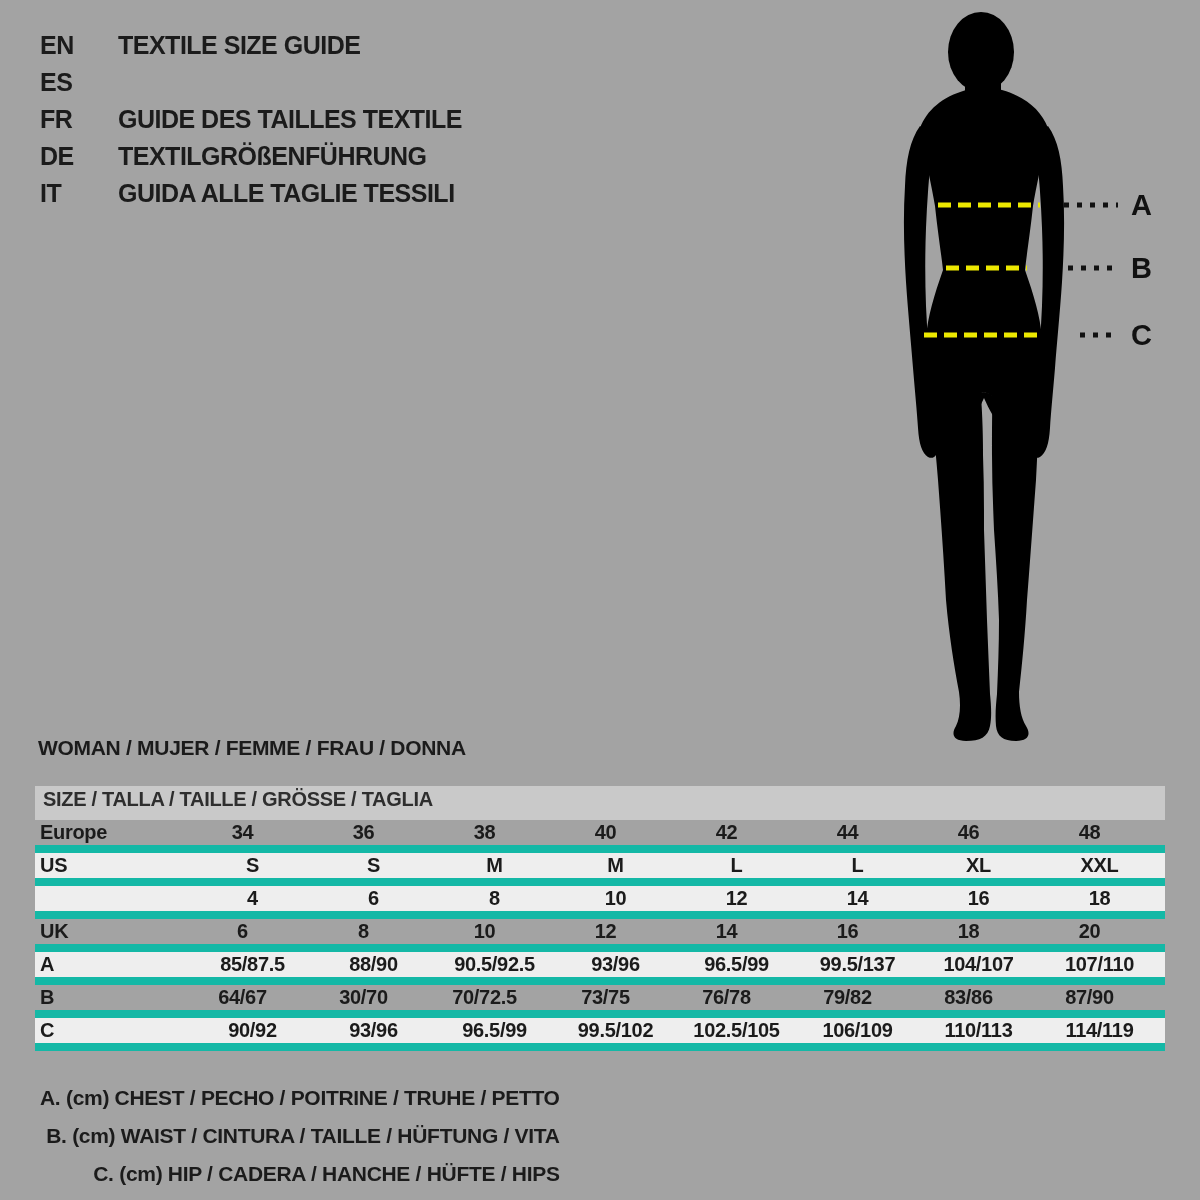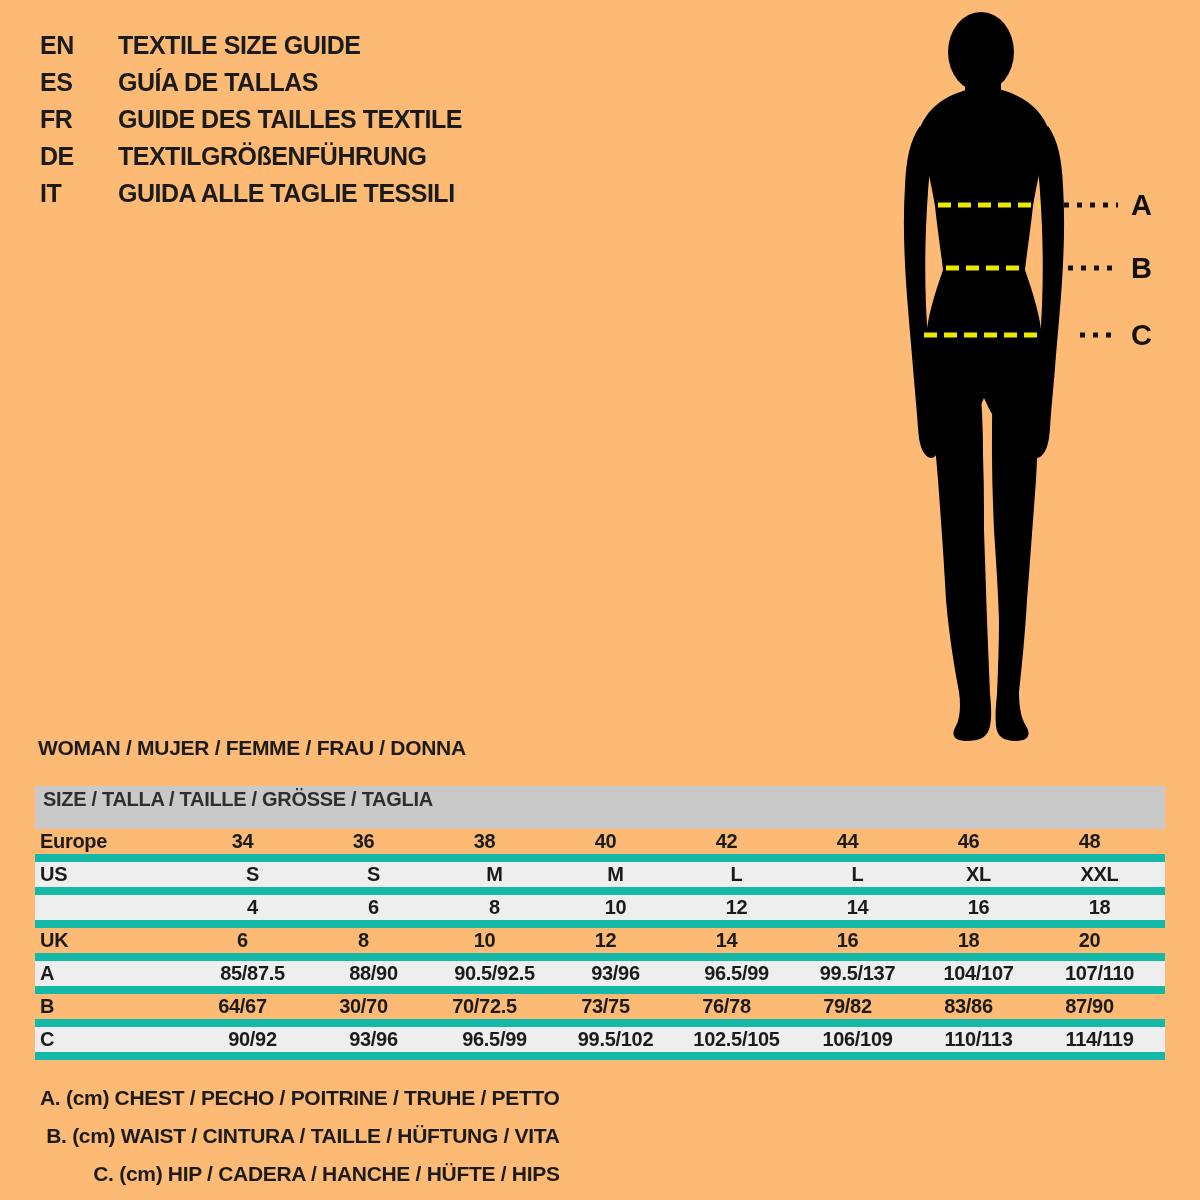--- a/index.html
+++ b/index.html
@@ -1,35 +1,35 @@
 <!DOCTYPE html>
 <html><head>
 <meta charset="utf-8">
 <style>
   html,body{margin:0;padding:0;background:#ffffff;}
   body{width:1200px;height:1200px;font-family:"Liberation Sans",sans-serif;color:#1b1b1b;}
-  .canvas{position:relative;width:1200px;height:1200px;background:#fdba74;overflow:hidden;}
+  .canvas{position:relative;width:1200px;height:1200px;background:#a3a3a3;overflow:hidden;}
 
   
   .lang-list{position:absolute;left:40px;top:27px;}
   .lang-row{display:flex;height:37px;align-items:center;}
   .lang-code{width:78px;font-weight:bold;font-size:25px;letter-spacing:-0.5px;}
   .lang-title{font-weight:bold;font-size:25px;letter-spacing:-0.5px;white-space:nowrap;}
 
   
   .figure-wrap{position:absolute;left:880px;top:0;width:320px;height:760px;}
   .figure-wrap svg{display:block;}
   .marker-label{font-family:"Liberation Sans",sans-serif;font-weight:bold;font-size:29px;fill:#111111;}
 
   
   .section-title{position:absolute;left:38px;top:736px;font-size:21px;font-weight:bold;letter-spacing:-0.3px;}
 
   
   .size-table{position:absolute;left:35px;top:786px;width:1130px;}
-  .thead{height:43px;line-height:27px;background:#c9c9c9;font-size:20px;font-weight:bold;padding-left:8px;letter-spacing:-0.3px;color:#2e2e2e;box-sizing:border-box;}
+  .thead{height:34px;line-height:27px;background:#c9c9c9;font-size:20px;font-weight:bold;padding-left:8px;letter-spacing:-0.3px;color:#2e2e2e;box-sizing:border-box;}
   .trow{display:flex;height:33px;align-items:center;box-sizing:border-box;border-bottom:8px solid #14b8a6;padding-right:15px;}
   .trow.shaded{background:#eeeeee;gap:20px;}
   .tlabel{width:142px;padding-left:5px;font-size:20px;font-weight:bold;letter-spacing:-0.3px;}
   .tcell{flex:1;text-align:center;font-size:20px;font-weight:bold;letter-spacing:-0.3px;}
 
   
   .legend{position:absolute;left:40px;top:1079px;text-align:right;}
   .legend-line{height:38px;line-height:38px;font-size:21px;font-weight:bold;letter-spacing:-0.3px;white-space:nowrap;}
 </style>
 </head>
@@ -37,21 +37,20 @@
 
 <div class="canvas">
 
   <div class="lang-list">
     <div class="lang-row">
       <span class="lang-code">EN</span>
       <span class="lang-title">TEXTILE SIZE GUIDE</span>
     </div>
     <div class="lang-row">
       <span class="lang-code">ES</span>
-      <span class="lang-title">GUÍA DE TALLAS</span>
     </div>
     <div class="lang-row">
       <span class="lang-code">FR</span>
       <span class="lang-title">GUIDE DES TAILLES TEXTILE</span>
     </div>
     <div class="lang-row">
       <span class="lang-code">DE</span>
       <span class="lang-title">TEXTILGRÖßENFÜHRUNG</span>
     </div>
     <div class="lang-row">

